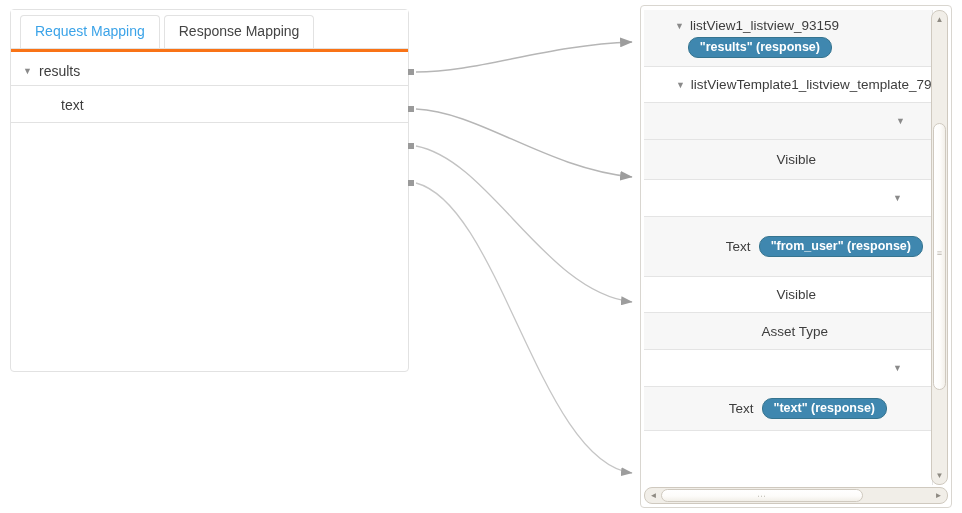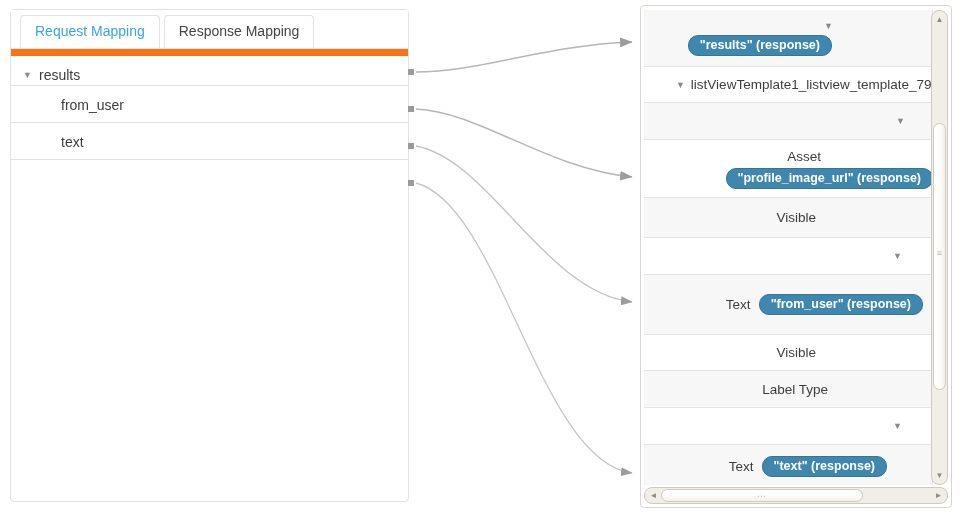--- a/index.html
+++ b/index.html
@@ -15,21 +15,21 @@
     overflow: hidden;
     background: #ffffff;
   }
 
   
   #left-panel {
     position: absolute;
     left: 10px;
     top: 9px;
     width: 399px;
-    height: 493px;
+    height: 363px;
     box-sizing: border-box;
     border: 1px solid #e2e2e2;
     border-radius: 4px;
     background: #ffffff;
     text-decoration: underline;
   }
   #tabstrip {
     position: absolute;
     left: 0; top: 0; right: 0;
     height: 39px;
@@ -70,21 +70,21 @@
   .lrow {
     box-sizing: border-box;
     height: 37px;
     line-height: 36px;
     border-bottom: 1px solid #e2e2e2;
     font-size: 14px;
     color: #3d3d3d;
     white-space: nowrap;
     cursor: pointer;
   }
-  .lrow.first { border-top: 7px solid #f97316; }
+  .lrow.first { border-top: 3px solid #f97316; }
   .lrow .caret {
     display: inline-block;
     width: 11px;
     color: #8a8a8a;
     font-size: 9px;
     vertical-align: middle;
     margin-right: 5px;
   }
   .lrow.depth0 { padding-left: 12px; }
   .lrow.depth1 { padding-left: 50px; }
@@ -275,23 +275,20 @@
     <div id="tabstrip">
       <div class="tab active">Request Mapping</div>
       <div class="tab">Response Mapping</div>
     </div>
 
     <div id="tree-left">
       <div class="lrow depth0 first">
         <span class="caret">▼</span><span class="lbl">results</span>
       </div>
       <div class="lrow depth1">
-        <span class="lbl">from_user</span>
-      </div>
-      <div class="lrow depth1">
         <span class="lbl">text</span>
       </div>
     </div>
   </div>
 
   <svg id="wires" viewBox="0 0 962 513" xmlns="http://www.w3.org/2000/svg">
     <defs>
       <marker id="arrowhead" markerWidth="9" markerHeight="7" refX="8.5" refY="3.5" orient="auto">
         <polygon points="0 0, 9 3.5, 0 7" fill="#9d9d9d"></polygon>
       </marker>
@@ -307,47 +304,40 @@
   <div class="endpoint" style="left:408px; top:143px;"></div>
   <div class="endpoint" style="left:408px; top:180px;"></div>
 
   <div id="right-panel">
 
     <div id="right-viewport">
 
       <div class="rrow alt stackcol" style="height:57px;">
         <div class="line" style="padding-right:100px;">
           <span class="caret">▼</span>
+          <span class="nodetext">listView1_listview_93159</span>
         </div>
         <div class="line" style="padding-right:107px;">
           <span class="pill mt">"results" (response)</span>
         </div>
       </div>
 
       <div class="rrow" style="height:36px;">
         <div class="line">
           <span class="caret">▼</span>
           <span class="nodetext">listViewTemplate1_listview_template_791</span>
         </div>
       </div>
 
       <div class="rrow alt" style="height:37px;">
         <div class="line" style="padding-right:28px;">
           <span class="caret">▼</span>
         </div>
       </div>
 
-      <div class="rrow stackcol" style="height:58px;">
-        <div class="line" style="padding-right:118px;">
-          <span class="nodetext">Asset</span>
-        </div>
-        <div class="line" style="padding-right:6px;">
-          <span class="pill mt">"profile_image_url" (response)</span>
-        </div>
-      </div>
 
       <div class="rrow alt" style="height:40px;">
         <div class="line" style="padding-right:123px;">
           <span class="nodetext">Visible</span>
         </div>
       </div>
 
       <div class="rrow" style="height:37px;">
         <div class="line" style="padding-right:31px;">
           <span class="caret">▼</span>
@@ -362,21 +352,21 @@
       </div>
 
       <div class="rrow" style="height:36px;">
         <div class="line" style="padding-right:123px;">
           <span class="nodetext">Visible</span>
         </div>
       </div>
 
       <div class="rrow alt" style="height:37px;">
         <div class="line" style="padding-right:111px;">
-          <span class="nodetext">Label Type</span>
+          <span class="nodetext">Asset Type</span>
         </div>
       </div>
 
       <div class="rrow" style="height:37px;">
         <div class="line" style="padding-right:31px;">
           <span class="caret">▼</span>
         </div>
       </div>
 
       <div class="rrow alt" style="height:44px;">

